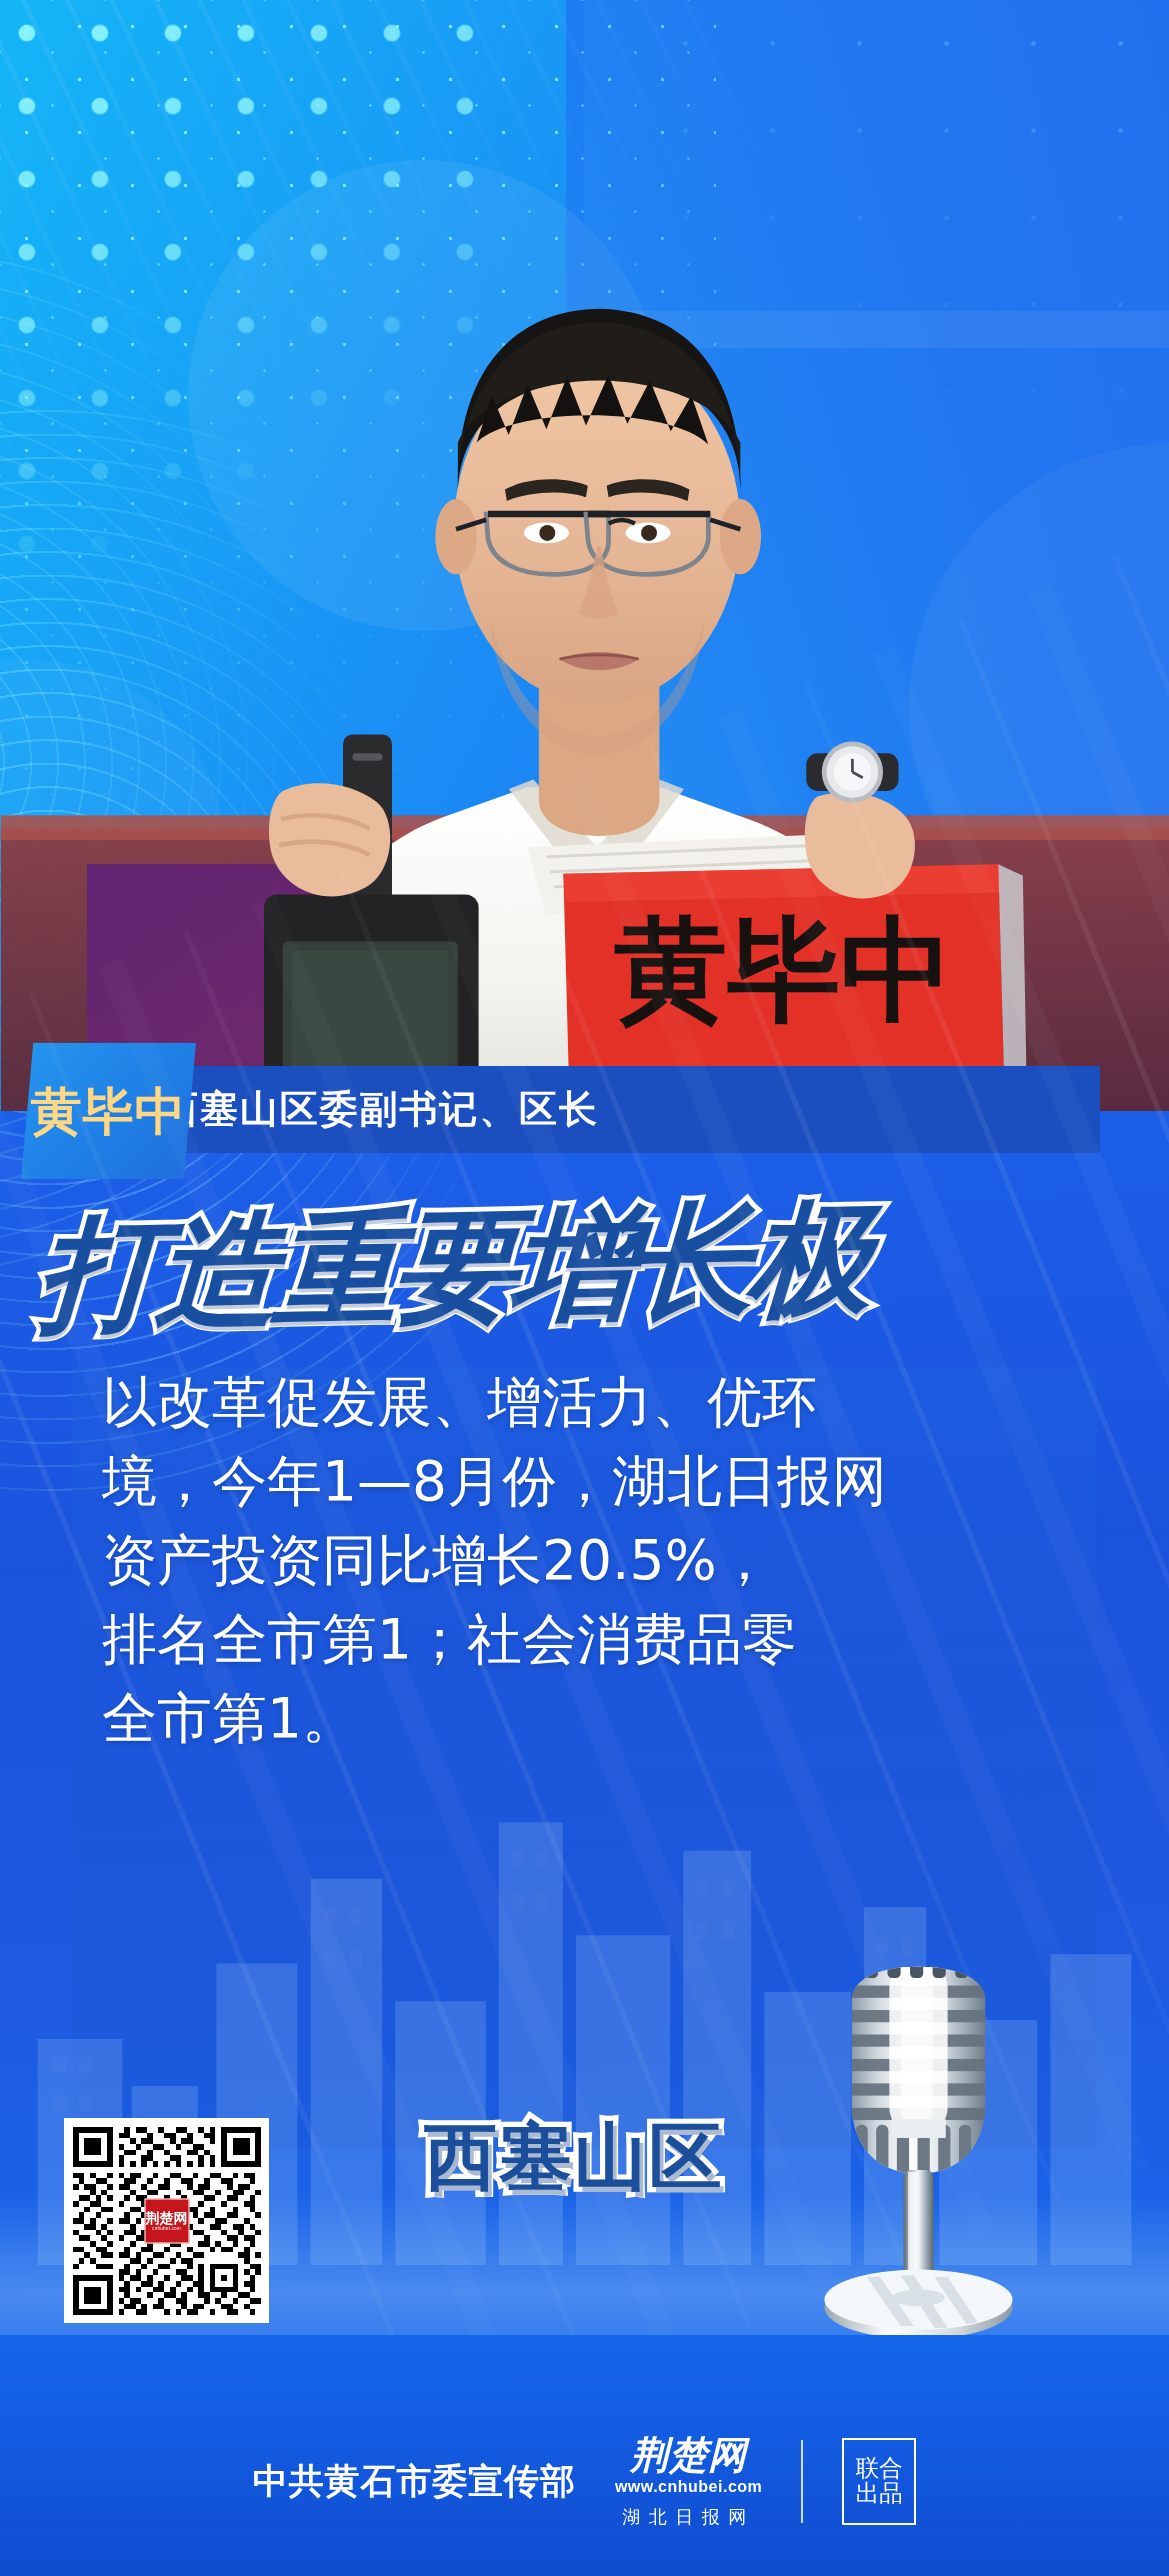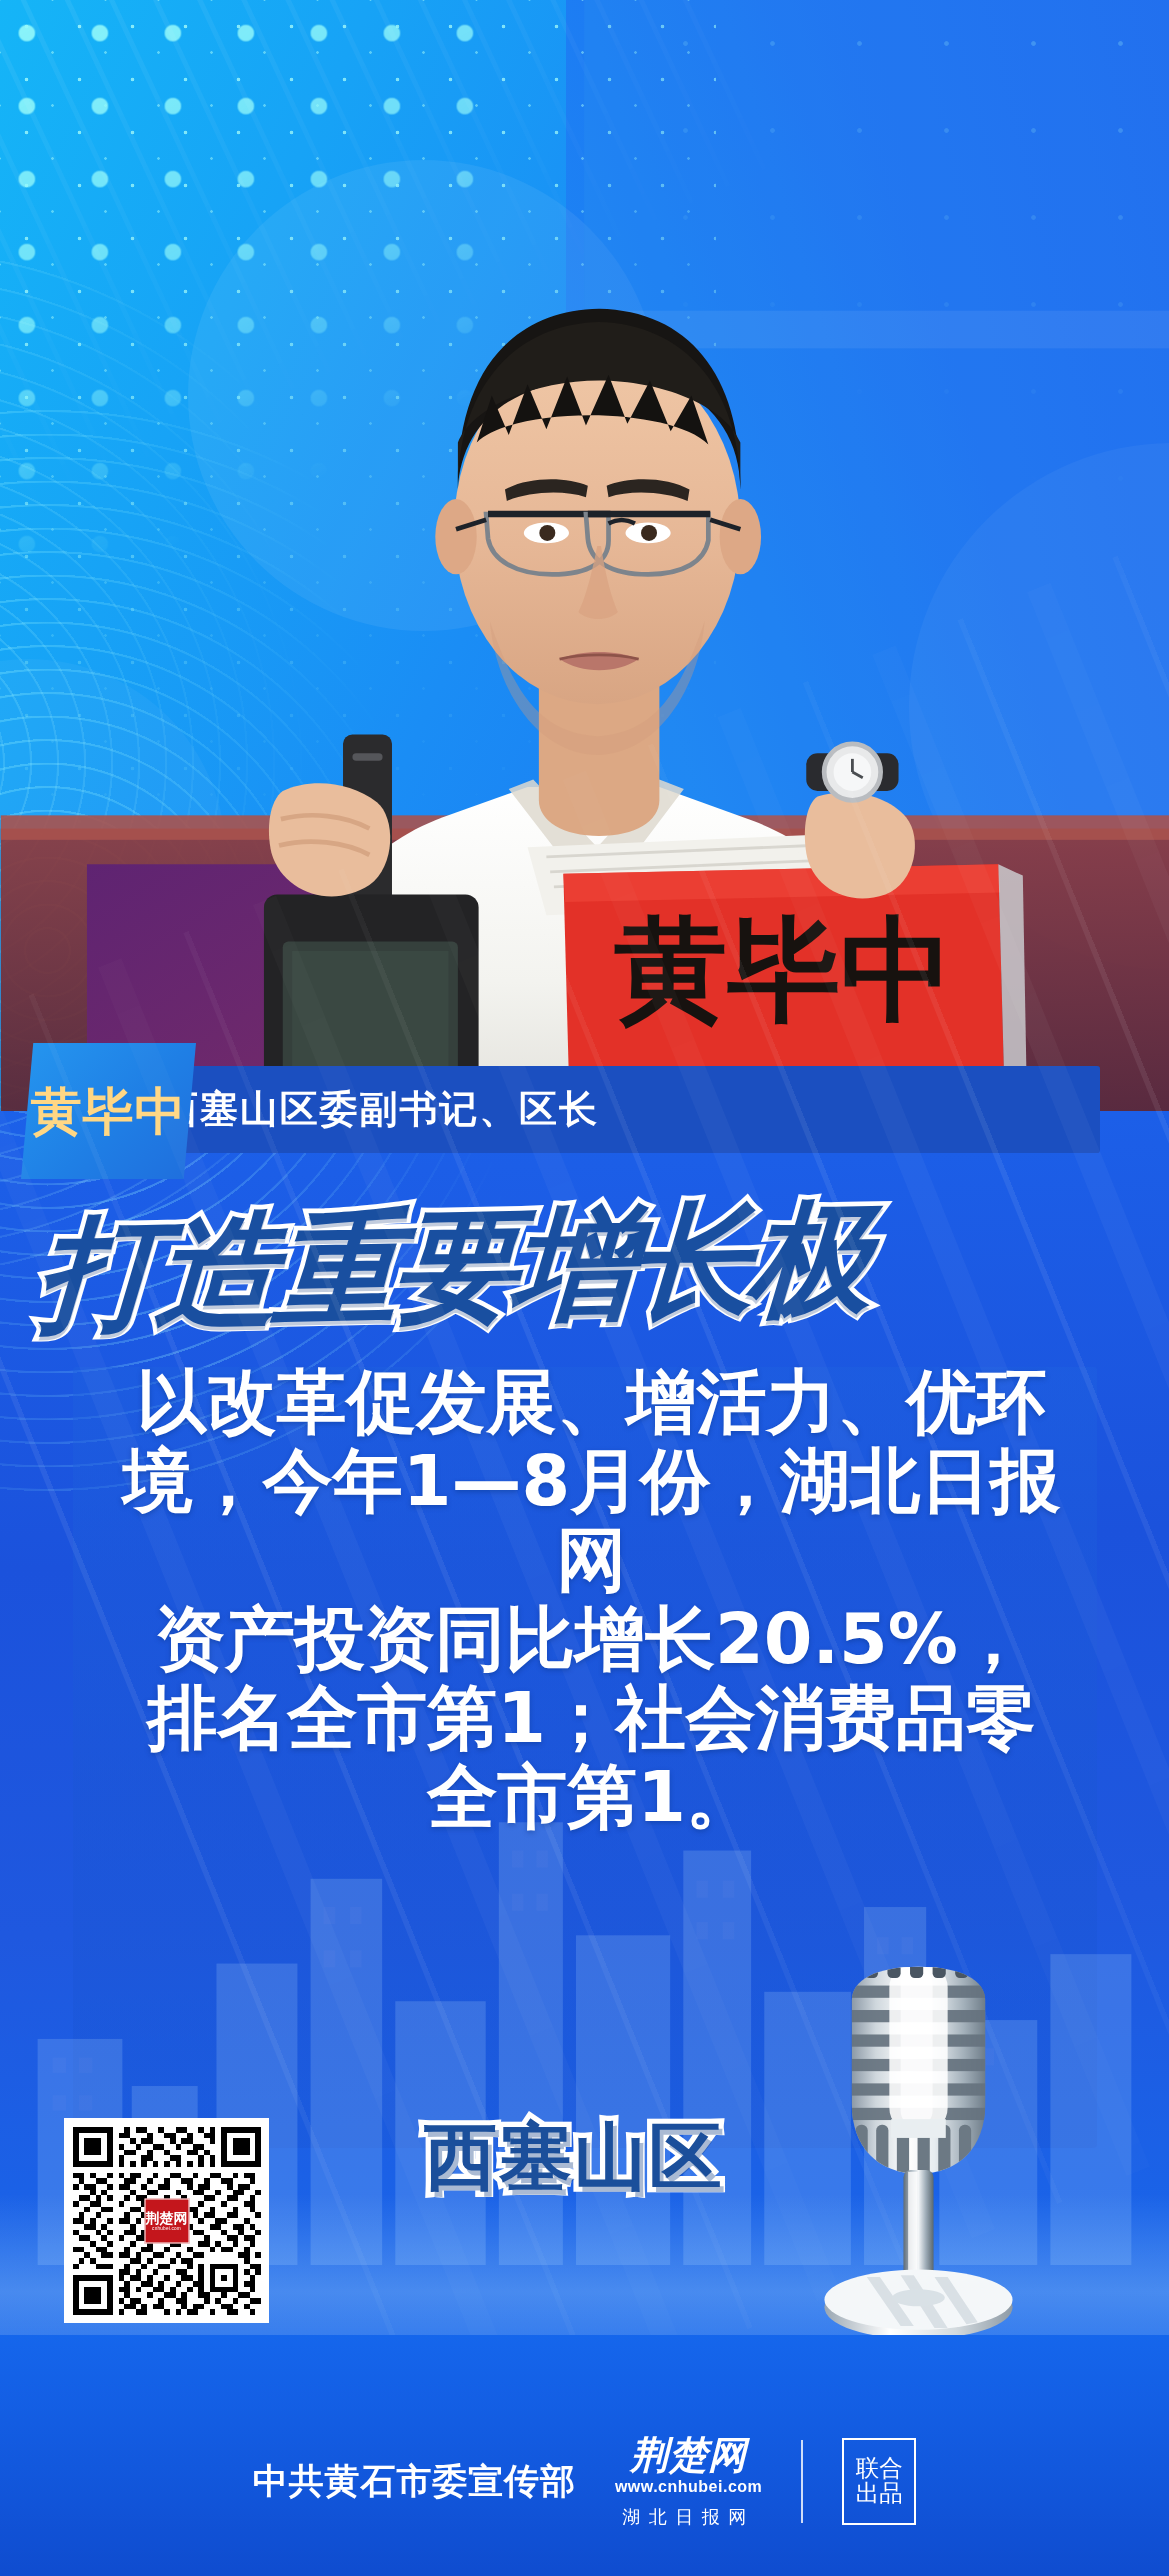--- a/index.html
+++ b/index.html
@@ -200,27 +200,26 @@
   
   .body-card{
     position:absolute;left:73px;top:1367px;
     width:1024px;height:781px;
     background:linear-gradient(180deg,rgba(30,96,224,.50) 0%,rgba(26,86,212,.42) 55%,rgba(24,82,208,.30) 100%);
     border-radius:3.8px;
   }
   .body-text{
     position:absolute;left:102px;top:1363px;width:979px;
     color:#ffffff;
-    font-size:70px;
+    font-size:55px;
     line-height:79px;
-    font-weight:bold;
+    font-weight:normal;
     letter-spacing:0px;
     font-family:"DejaVu Sans","Liberation Sans",sans-serif;
     text-shadow:0 1.9px 5.6px rgba(0,40,110,.35);
-    text-align:center;
   }
 
   
   .qr-block{position:absolute;left:64px;top:2118px;width:217px;}
   .qr-box{
     width:205px;height:205px;background:#ffffff;padding:8.5px;box-sizing:border-box;
     position:relative;
   }
   .qr-box svg{display:block;width:100%;height:100%;}
   .qr-logo{

